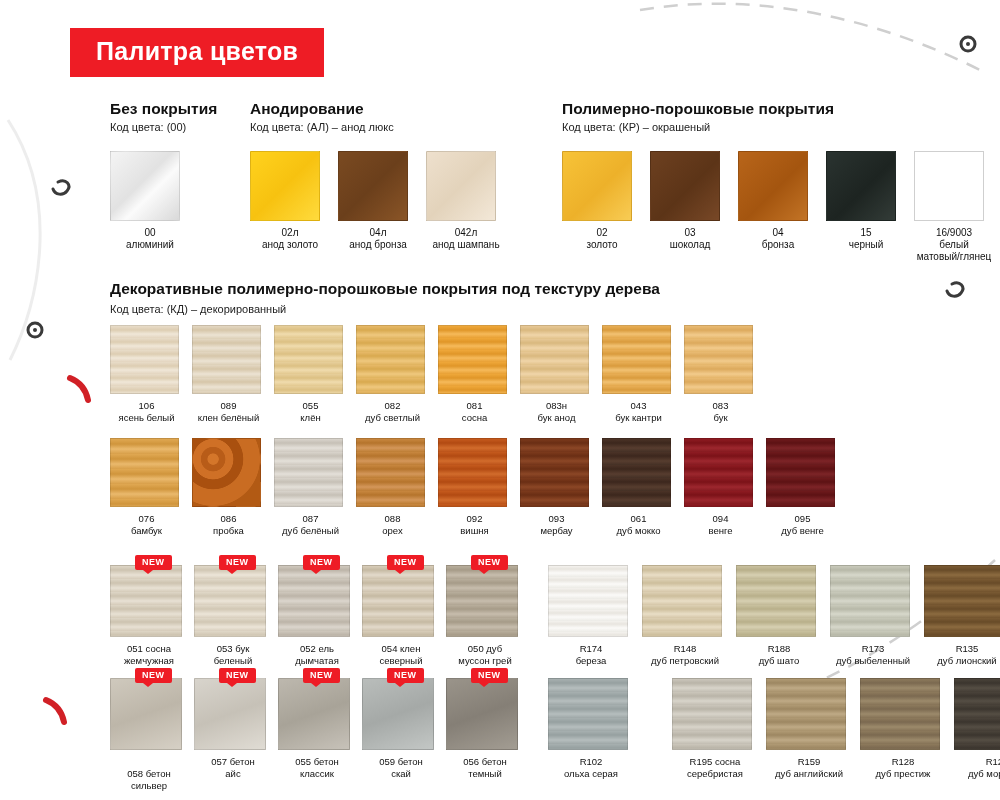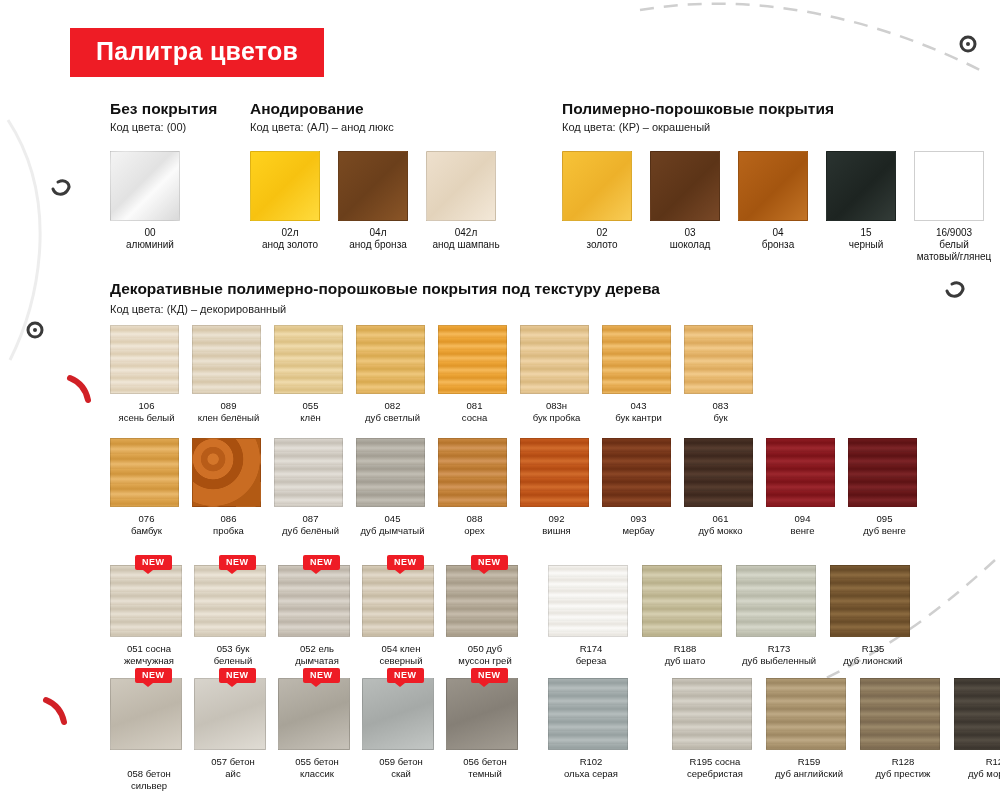--- a/index.html
+++ b/index.html
@@ -194,21 +194,21 @@
         <div class="chip" style="background: repeating-linear-gradient(rgb(239, 168, 58) 0px, rgb(224, 150, 40) 4px, rgb(246, 186, 90) 8px, rgb(232, 160, 51) 12px); width: 69px; height: 69px;"></div>
         <div class="cap" style="width: 73px; font-size: 9.5px;">
           <div>081</div>
           <div style="white-space: pre-line;">сосна</div>
         </div>
       </div>
       <div class="cell" style="margin-right: 9px;">
         <div class="chip" style="background: repeating-linear-gradient(rgb(231, 200, 150) 0px, rgb(217, 184, 126) 4px, rgb(240, 213, 169) 9px, rgb(225, 193, 137) 13px); width: 69px; height: 69px;"></div>
         <div class="cap" style="width: 73px; font-size: 9.5px;">
           <div>083н</div>
-          <div style="white-space: pre-line;">бук пробка</div>
+          <div style="white-space: pre-line;">бук анод</div>
         </div>
       </div>
       <div class="cell" style="margin-right: 9px;">
         <div class="chip" style="background: repeating-linear-gradient(rgb(232, 174, 85) 0px, rgb(217, 155, 61) 4px, rgb(242, 194, 115) 8px, rgb(227, 167, 75) 12px); width: 69px; height: 69px;"></div>
         <div class="cap" style="width: 73px; font-size: 9.5px;">
           <div>043</div>
           <div style="white-space: pre-line;">бук кантри</div>
         </div>
       </div>
       <div class="cell" style="margin-right: 9px;">
@@ -232,27 +232,20 @@
         <div class="cap" style="width: 73px; font-size: 9.5px;">
           <div>086</div>
           <div style="white-space: pre-line;">пробка</div>
         </div>
       </div>
       <div class="cell" style="margin-right: 9px;">
         <div class="chip" style="background: repeating-linear-gradient(rgb(217, 212, 204) 0px, rgb(198, 192, 182) 4px, rgb(228, 224, 217) 9px, rgb(207, 201, 192) 13px); width: 69px; height: 69px;"></div>
         <div class="cap" style="width: 73px; font-size: 9.5px;">
           <div>087</div>
           <div style="white-space: pre-line;">дуб белёный</div>
-        </div>
-      </div>
-      <div class="cell" style="margin-right: 9px;">
-        <div class="chip" style="background: repeating-linear-gradient(rgb(180, 176, 166) 0px, rgb(162, 157, 146) 4px, rgb(195, 191, 181) 9px, rgb(171, 166, 155) 13px); width: 69px; height: 69px;"></div>
-        <div class="cap" style="width: 73px; font-size: 9.5px;">
-          <div>045</div>
-          <div style="white-space: pre-line;">дуб дымчатый</div>
         </div>
       </div>
       <div class="cell" style="margin-right: 9px;">
         <div class="chip" style="background: repeating-linear-gradient(rgb(200, 135, 63) 0px, rgb(181, 116, 44) 4px, rgb(212, 151, 90) 9px, rgb(189, 125, 52) 13px); width: 69px; height: 69px;"></div>
         <div class="cap" style="width: 73px; font-size: 9.5px;">
           <div>088</div>
           <div style="white-space: pre-line;">орех</div>
         </div>
       </div>
       <div class="cell" style="margin-right: 9px;">
@@ -387,20 +380,27 @@
     </div>
     <div class="row" style="position: absolute; left: 548px; top: 285px;">
       <div class="cell" style="margin-right: 8px;">
         <div class="chip" style="background: repeating-linear-gradient(rgb(244, 242, 238) 0px, rgb(232, 229, 223) 3px, rgb(251, 250, 248) 7px, rgb(236, 235, 230) 11px); width: 80px; height: 72px;"></div>
         <div class="cap" style="width: 86px; font-size: 9.5px;">
           <div>R174</div>
           <div style="white-space: pre-line;">береза</div>
         </div>
       </div>
       <div class="cell" style="margin-right: 8px;">
+        <div class="chip" style="background: repeating-linear-gradient(rgb(221, 208, 180) 0px, rgb(205, 190, 156) 4px, rgb(233, 222, 198) 9px, rgb(213, 198, 168) 13px); width: 80px; height: 72px;"></div>
+        <div class="cap" style="width: 86px; font-size: 9.5px;">
+          <div>R148</div>
+          <div style="white-space: pre-line;">дуб петровский</div>
+        </div>
+      </div>
+      <div class="cell" style="margin-right: 8px;">
         <div class="chip" style="background: repeating-linear-gradient(rgb(201, 193, 159) 0px, rgb(184, 175, 138) 4px, rgb(215, 208, 178) 9px, rgb(193, 184, 150) 13px); width: 80px; height: 72px;"></div>
         <div class="cap" style="width: 86px; font-size: 9.5px;">
           <div>R188</div>
           <div style="white-space: pre-line;">дуб шато</div>
         </div>
       </div>
       <div class="cell" style="margin-right: 8px;">
         <div class="chip" style="background: repeating-linear-gradient(rgb(201, 202, 187) 0px, rgb(183, 184, 168) 4px, rgb(215, 216, 203) 9px, rgb(192, 193, 178) 13px); width: 80px; height: 72px;"></div>
         <div class="cap" style="width: 86px; font-size: 9.5px;">
           <div>R173</div>

